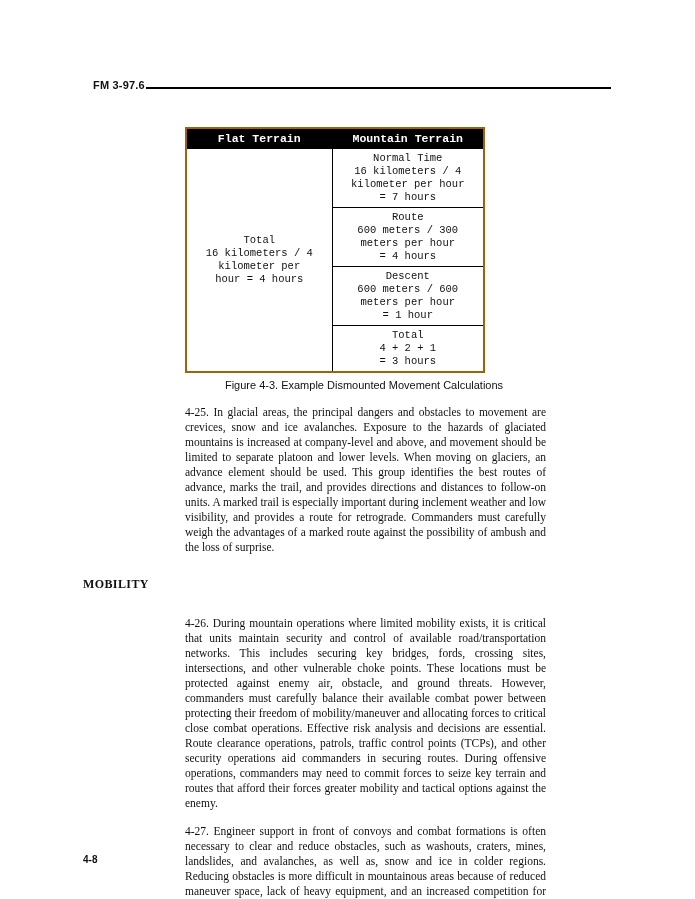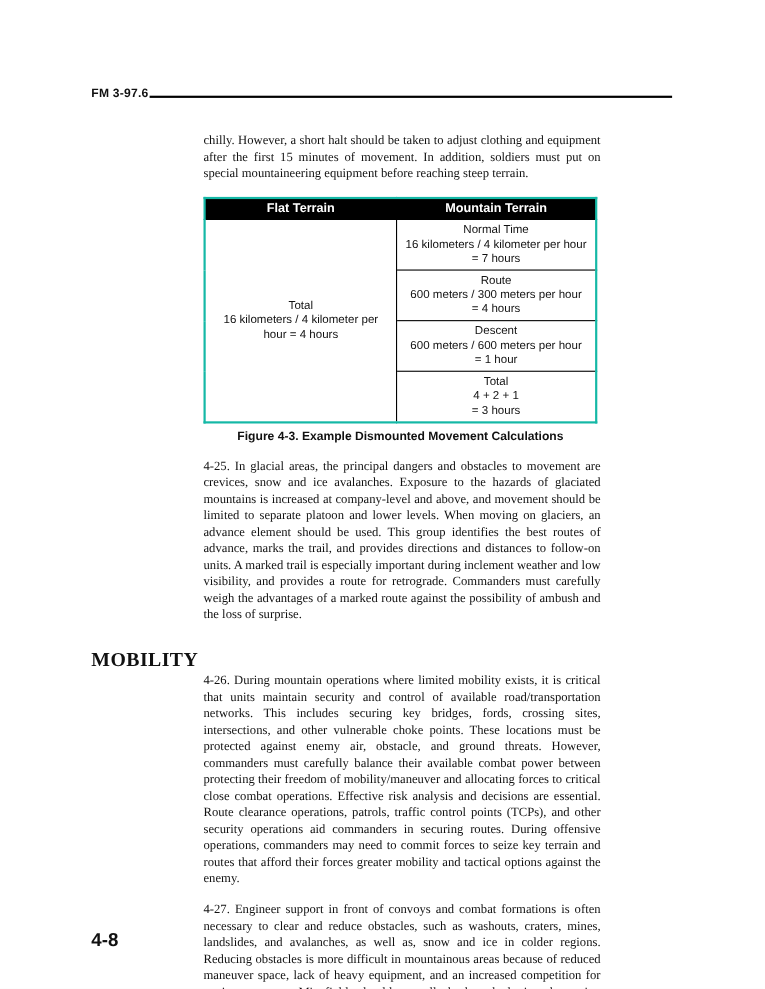--- a/index.html
+++ b/index.html
@@ -12,21 +12,21 @@
     background: #ffffff;
     font-family: "Liberation Serif", serif;
     color: #111;
     overflow: hidden;
   }
 
   
   .running-head {
     position: absolute;
     top: 79px;
-    left: 83px;
+    left: 93px;
     right: 84px;
     display: flex;
   }
   .running-head .doc-code {
     font-family: "Liberation Sans", sans-serif;
     font-weight: bold;
     font-size: 11px;
     letter-spacing: 0.2px;
     padding-bottom: 1px;
   }
@@ -47,24 +47,24 @@
   .para {
     font-size: 11.5px;
     line-height: 15px;
     text-align: justify;
     margin-bottom: 13px;
   }
 
   
   .figure-block { margin: 6px 0 14px 0; }
   table.movement-table {
-    width: 358px;
+    width: 300px;
     border-collapse: collapse;
-    border: 2px solid #14b8a6;
-    font-family: Liberation Sans, sans-serif;
+    border: 2px solid #a16207;
+    font-family: Liberation Mono, monospace;
   }
   table.movement-table th {
     background: #000;
     color: #fff;
     font-size: 11.5px;
     font-weight: bold;
     padding: 3px 2px;
     border: 1px solid #000;
     text-align: center;
   }
@@ -75,59 +75,58 @@
     text-align: center;
     vertical-align: middle;
     padding: 3px 4px;
   }
   table.movement-table col.flat-col { width: 49%; }
   table.movement-table col.mtn-col { width: 51%; }
   .figure-caption {
     width: 358px;
     text-align: center;
     font-family: "Liberation Sans", sans-serif;
-    font-weight: bold;
+    font-weight: normal;
     font-size: 11px;
     margin-top: 6px;
   }
 
   
   .section-heading {
     margin-left: -102px;
     margin-top: 22px;
-    margin-bottom: 2px;
+    margin-bottom: 24px;
     font-family: "Liberation Serif", serif;
     font-weight: bold;
-    font-size: 18px;
+    font-size: 12px;
     letter-spacing: 0.4px;
   }
 
   
   .page-footer {
     position: absolute;
     left: 83px;
     bottom: 34px;
     font-family: "Liberation Sans", sans-serif;
     font-weight: bold;
-    font-size: 17px;
+    font-size: 10px;
   }
 </style>
 </head>
 <body>
 
 <div class="page">
 
   <div class="running-head">
     <span class="doc-code">FM 3-97.6</span>
     <span class="rule"></span>
   </div>
 
   <div class="content">
 
-    <p class="para">chilly. However, a short halt should be taken to adjust clothing and equipment after the first 15 minutes of movement. In addition, soldiers must put on special mountaineering equipment before reaching steep terrain.</p>
 
     <div class="figure-block">
       <table class="movement-table">
         <colgroup>
           <col class="flat-col">
           <col class="mtn-col">
         </colgroup>
         <thead>
           <tr>
             <th>Flat Terrain</th>

